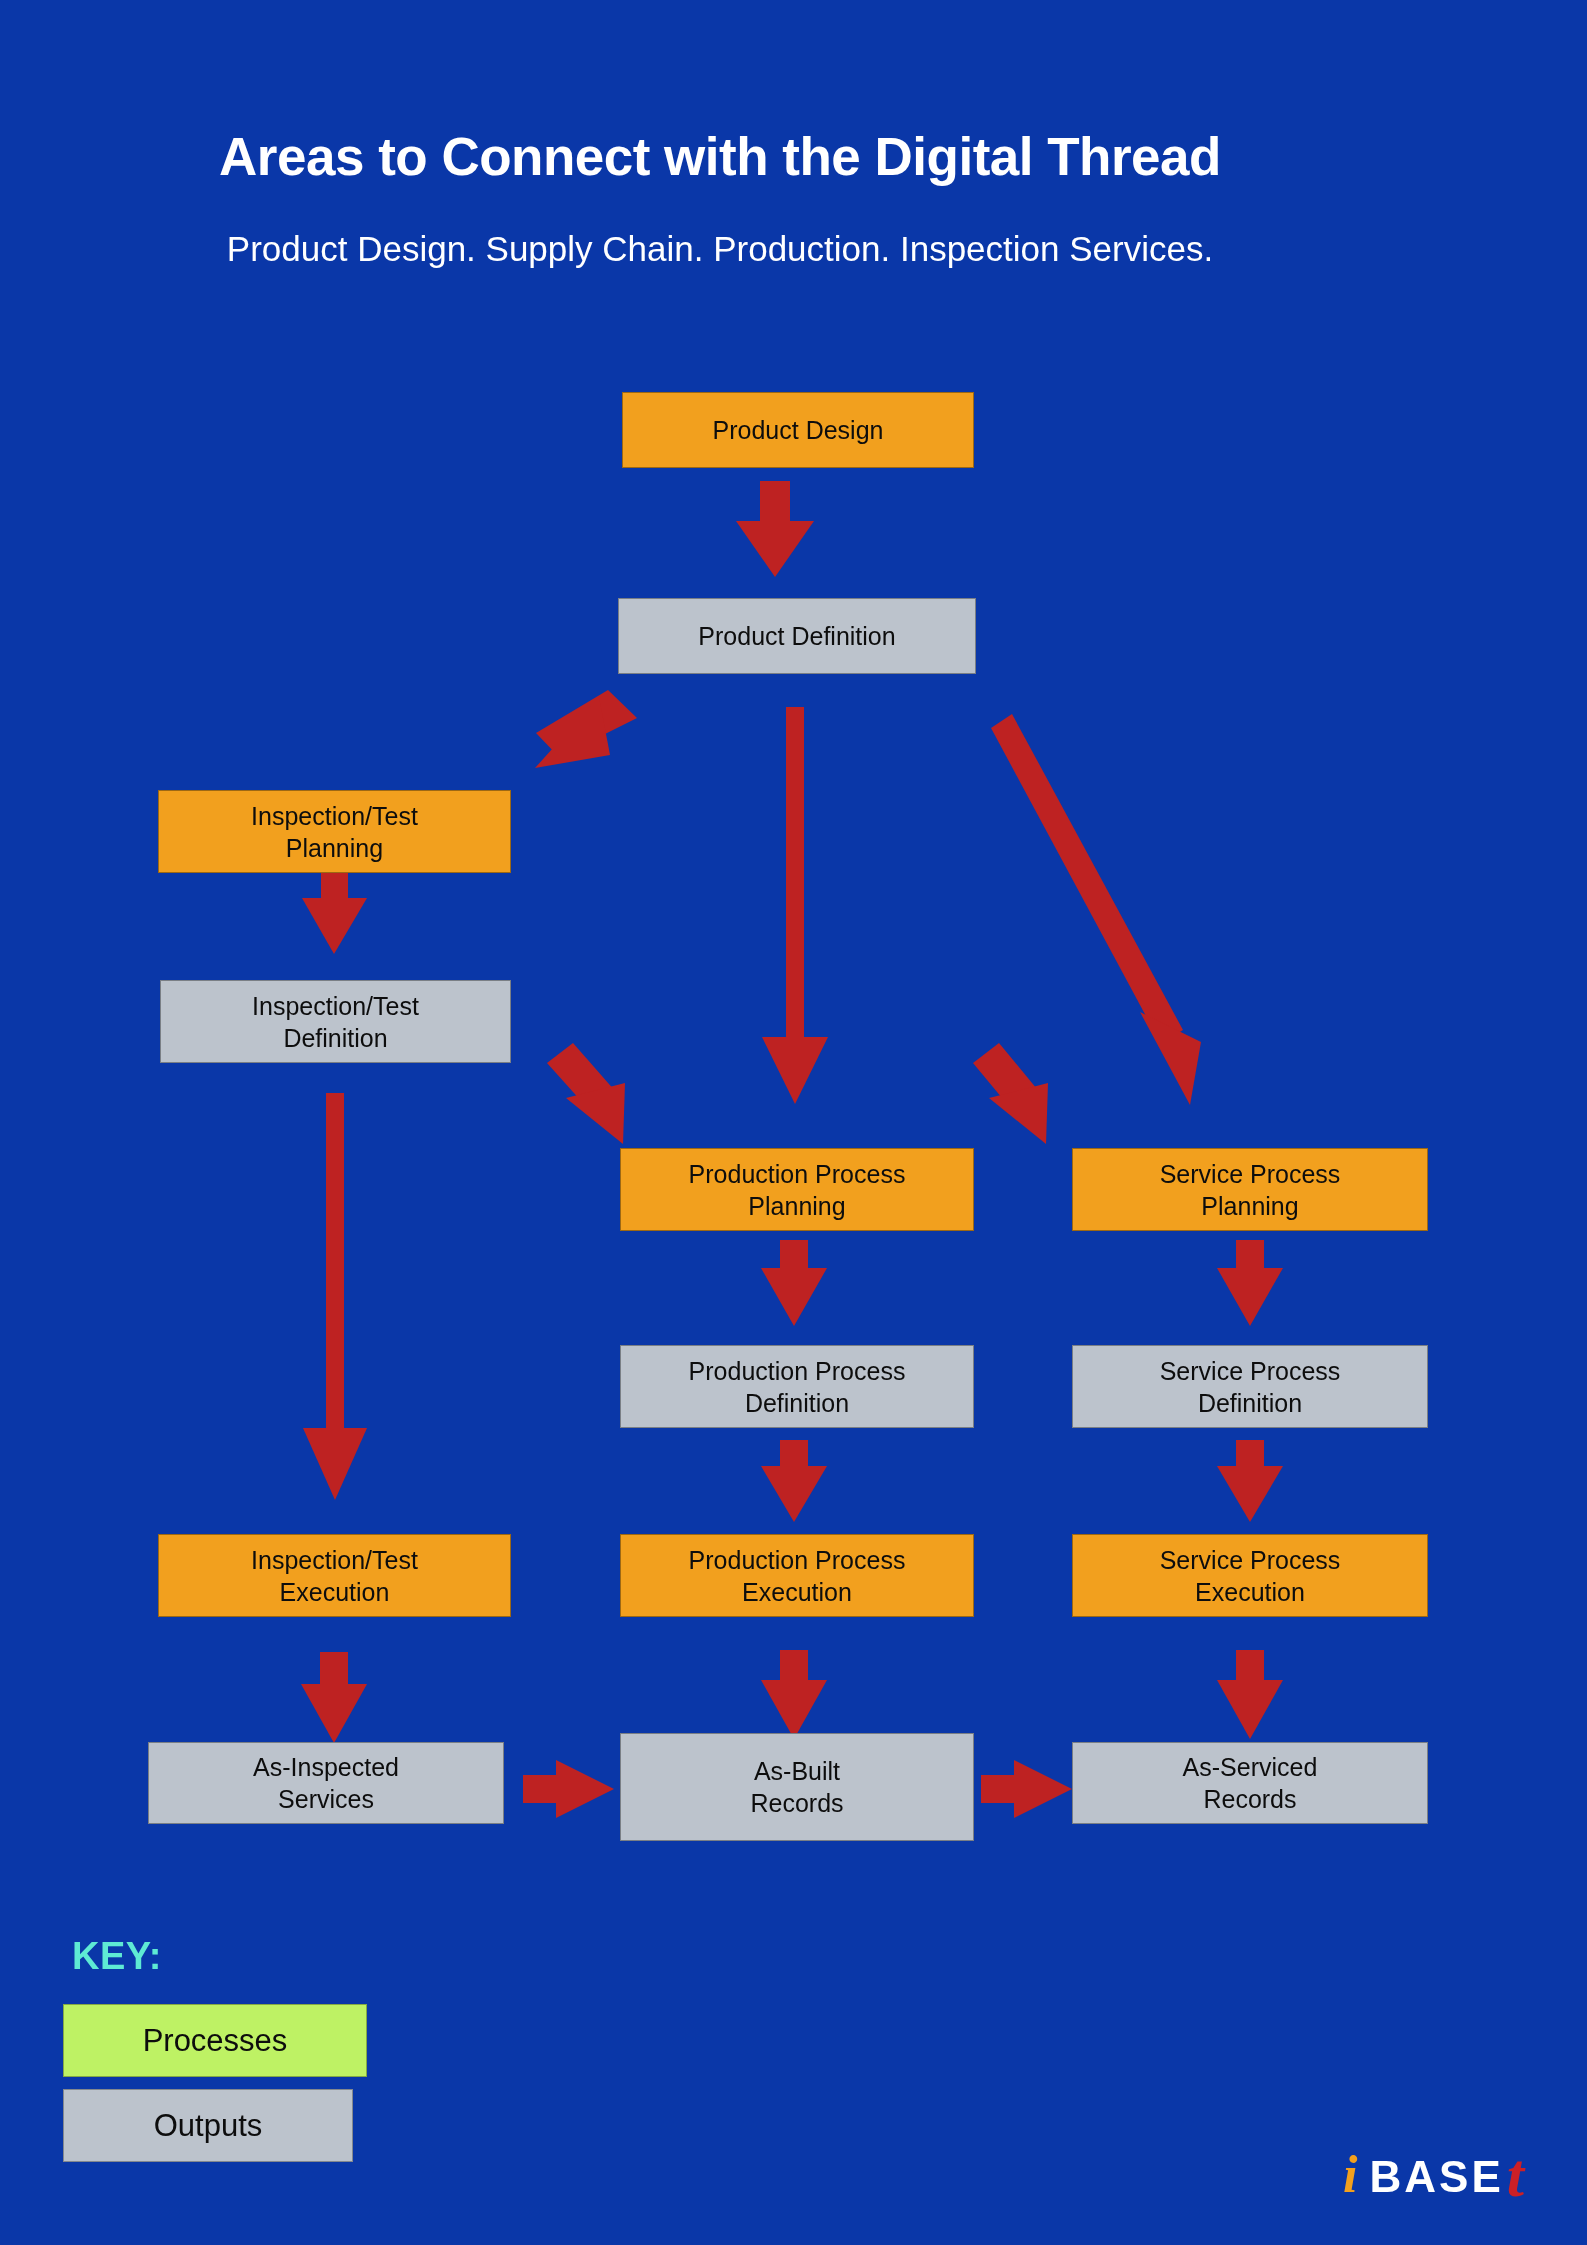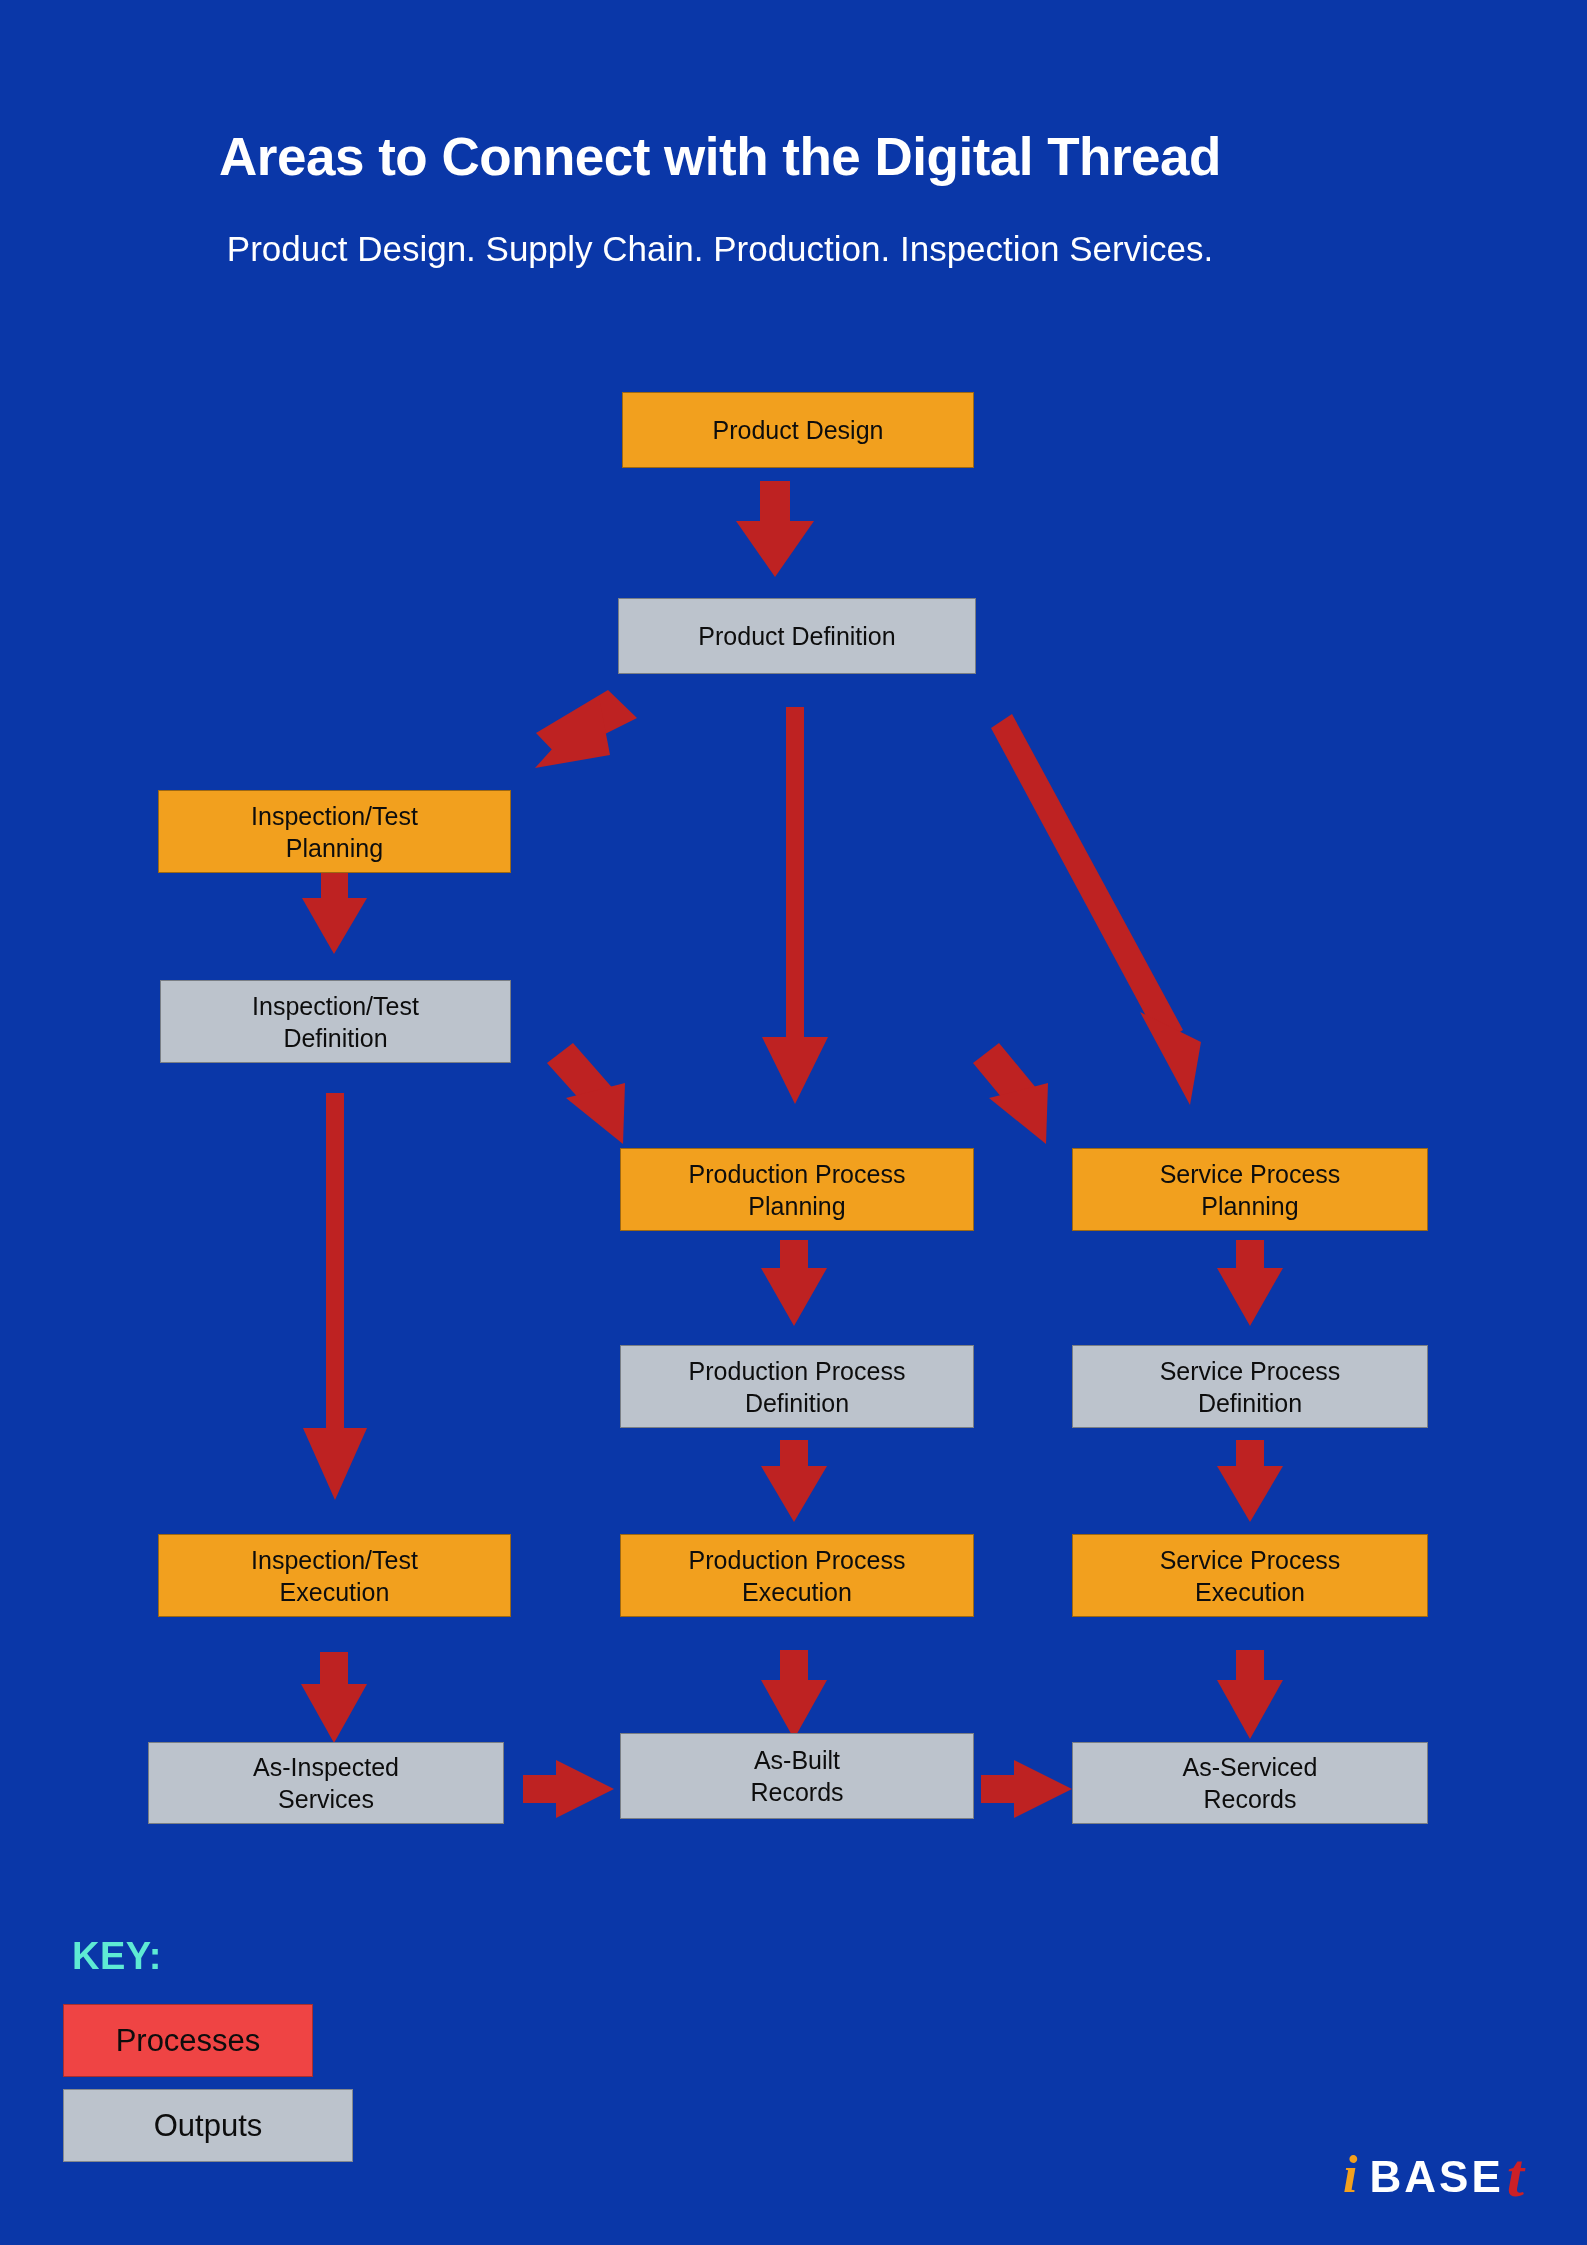--- a/index.html
+++ b/index.html
@@ -84,21 +84,21 @@
     position: absolute;
     left: 63px;
     box-sizing: border-box;
     display: flex;
     align-items: center;
     justify-content: center;
     color: #0d0d0d;
     font-size: 31px;
     border: 1px solid rgba(0,0,0,0.3);
   }
-  #key-processes { top: 2004px; width: 250px; height: 73px; background: #ef4444; }
+  #key-processes { top: 2004px; width: 304px; height: 73px; background: #bef264; }
   #key-outputs   { top: 2089px; width: 290px; height: 73px; background: #bcc3cc; }
 
   
   #logo {
     position: absolute;
     right: 62px;
     top: 2140px;
     display: flex;
     align-items: baseline;
     font-weight: bold;
@@ -259,21 +259,21 @@
   <div class="node output" style="left:620px; top:1345px; width:354px; height:83px; white-space:pre-line;">
     <span>Production  Process
 Definition</span>
   </div>
 
   <div class="node process" style="left:620px; top:1534px; width:354px; height:83px; white-space:pre-line;">
     <span>Production Process
 Execution</span>
   </div>
 
-  <div class="node output" style="left:620px; top:1733px; width:354px; height:86px; white-space:pre-line;">
+  <div class="node output" style="left:620px; top:1733px; width:354px; height:108px; white-space:pre-line;">
     <span>As-Built
 Records</span>
   </div>
 
   <div class="node process" style="left:1072px; top:1148px; width:356px; height:83px; white-space:pre-line;">
     <span>Service  Process
 Planning</span>
   </div>
 
   <div class="node output" style="left:1072px; top:1345px; width:356px; height:83px; white-space:pre-line;">

